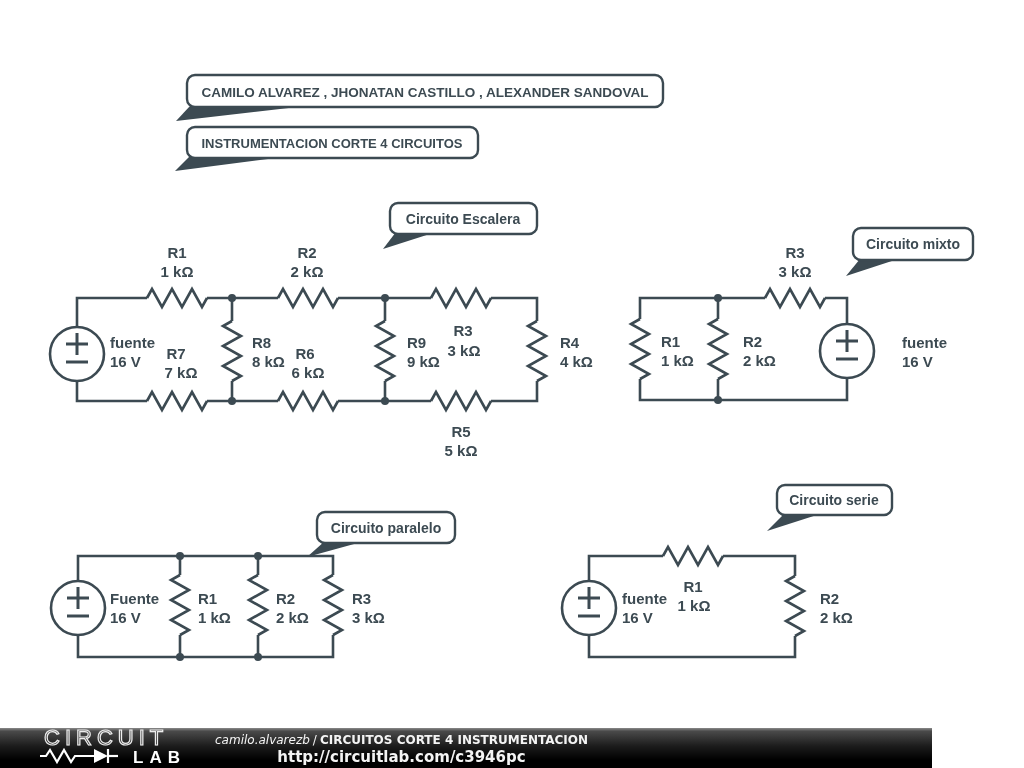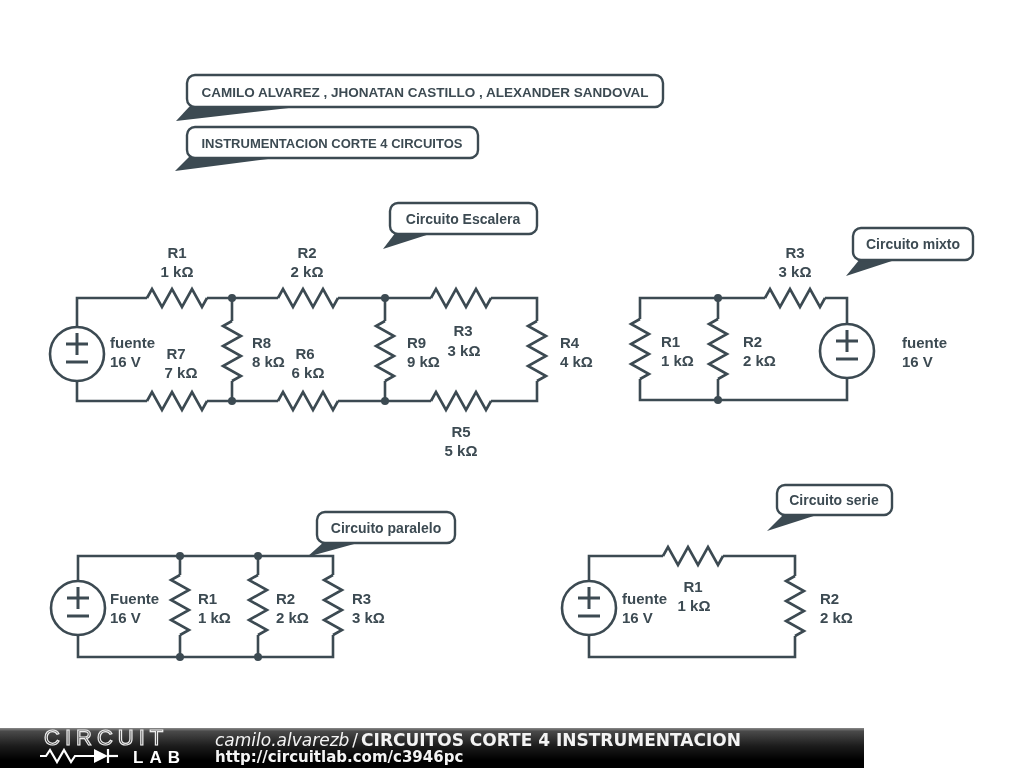--- a/index.html
+++ b/index.html
@@ -1,29 +1,29 @@
 <!DOCTYPE html>
 <html><head>
 <meta charset="utf-8">
 <style>
   html,body{margin:0;padding:0;background:#fff;}
   .stage{position:relative;width:1024px;height:768px;background:#ffffff;overflow:hidden;
-         font-family:"Liberation Sans",sans-serif;}
+         font-family:"Liberation Sans",sans-serif;text-align:center;}
   svg.schem{position:absolute;left:0;top:0;}
   svg.schem text{font-family:"Liberation Sans",sans-serif;font-weight:bold;fill:#3C4A52;}
   .lbl{font-size:15px;}
   .callout-txt{font-size:14px;}
   .authors-txt{font-size:13.5px;}
   .course-txt{font-size:13px;}
-  .footer{position:absolute;left:0;top:728px;width:864px;height:40px;
+  .footer{position:absolute;left:0;top:728px;width:932px;height:40px;
           background:linear-gradient(180deg,#8a8a8a 0%,#4a4a4a 8%,#1c1c1c 45%,#000 80%,#000 100%);}
   .footer-logo{position:absolute;left:36px;top:0;}
   .footer-meta{position:absolute;left:215px;top:4px;color:#f4f4f4;
                font-family:"DejaVu Sans",sans-serif;}
-  .fline1{font-size:17px;line-height:17px;white-space:nowrap;}
+  .fline1{font-size:12px;line-height:17px;white-space:nowrap;}
   .fline1 .author{font-style:italic;}
   .fline1 .sep{padding:0 3px;}
   .fline1 .title{font-weight:bold;}
   .fline2{font-size:15px;line-height:17px;white-space:nowrap;font-weight:bold;}
 </style>
 </head>
 <body>
 
 <div class="stage">
 

